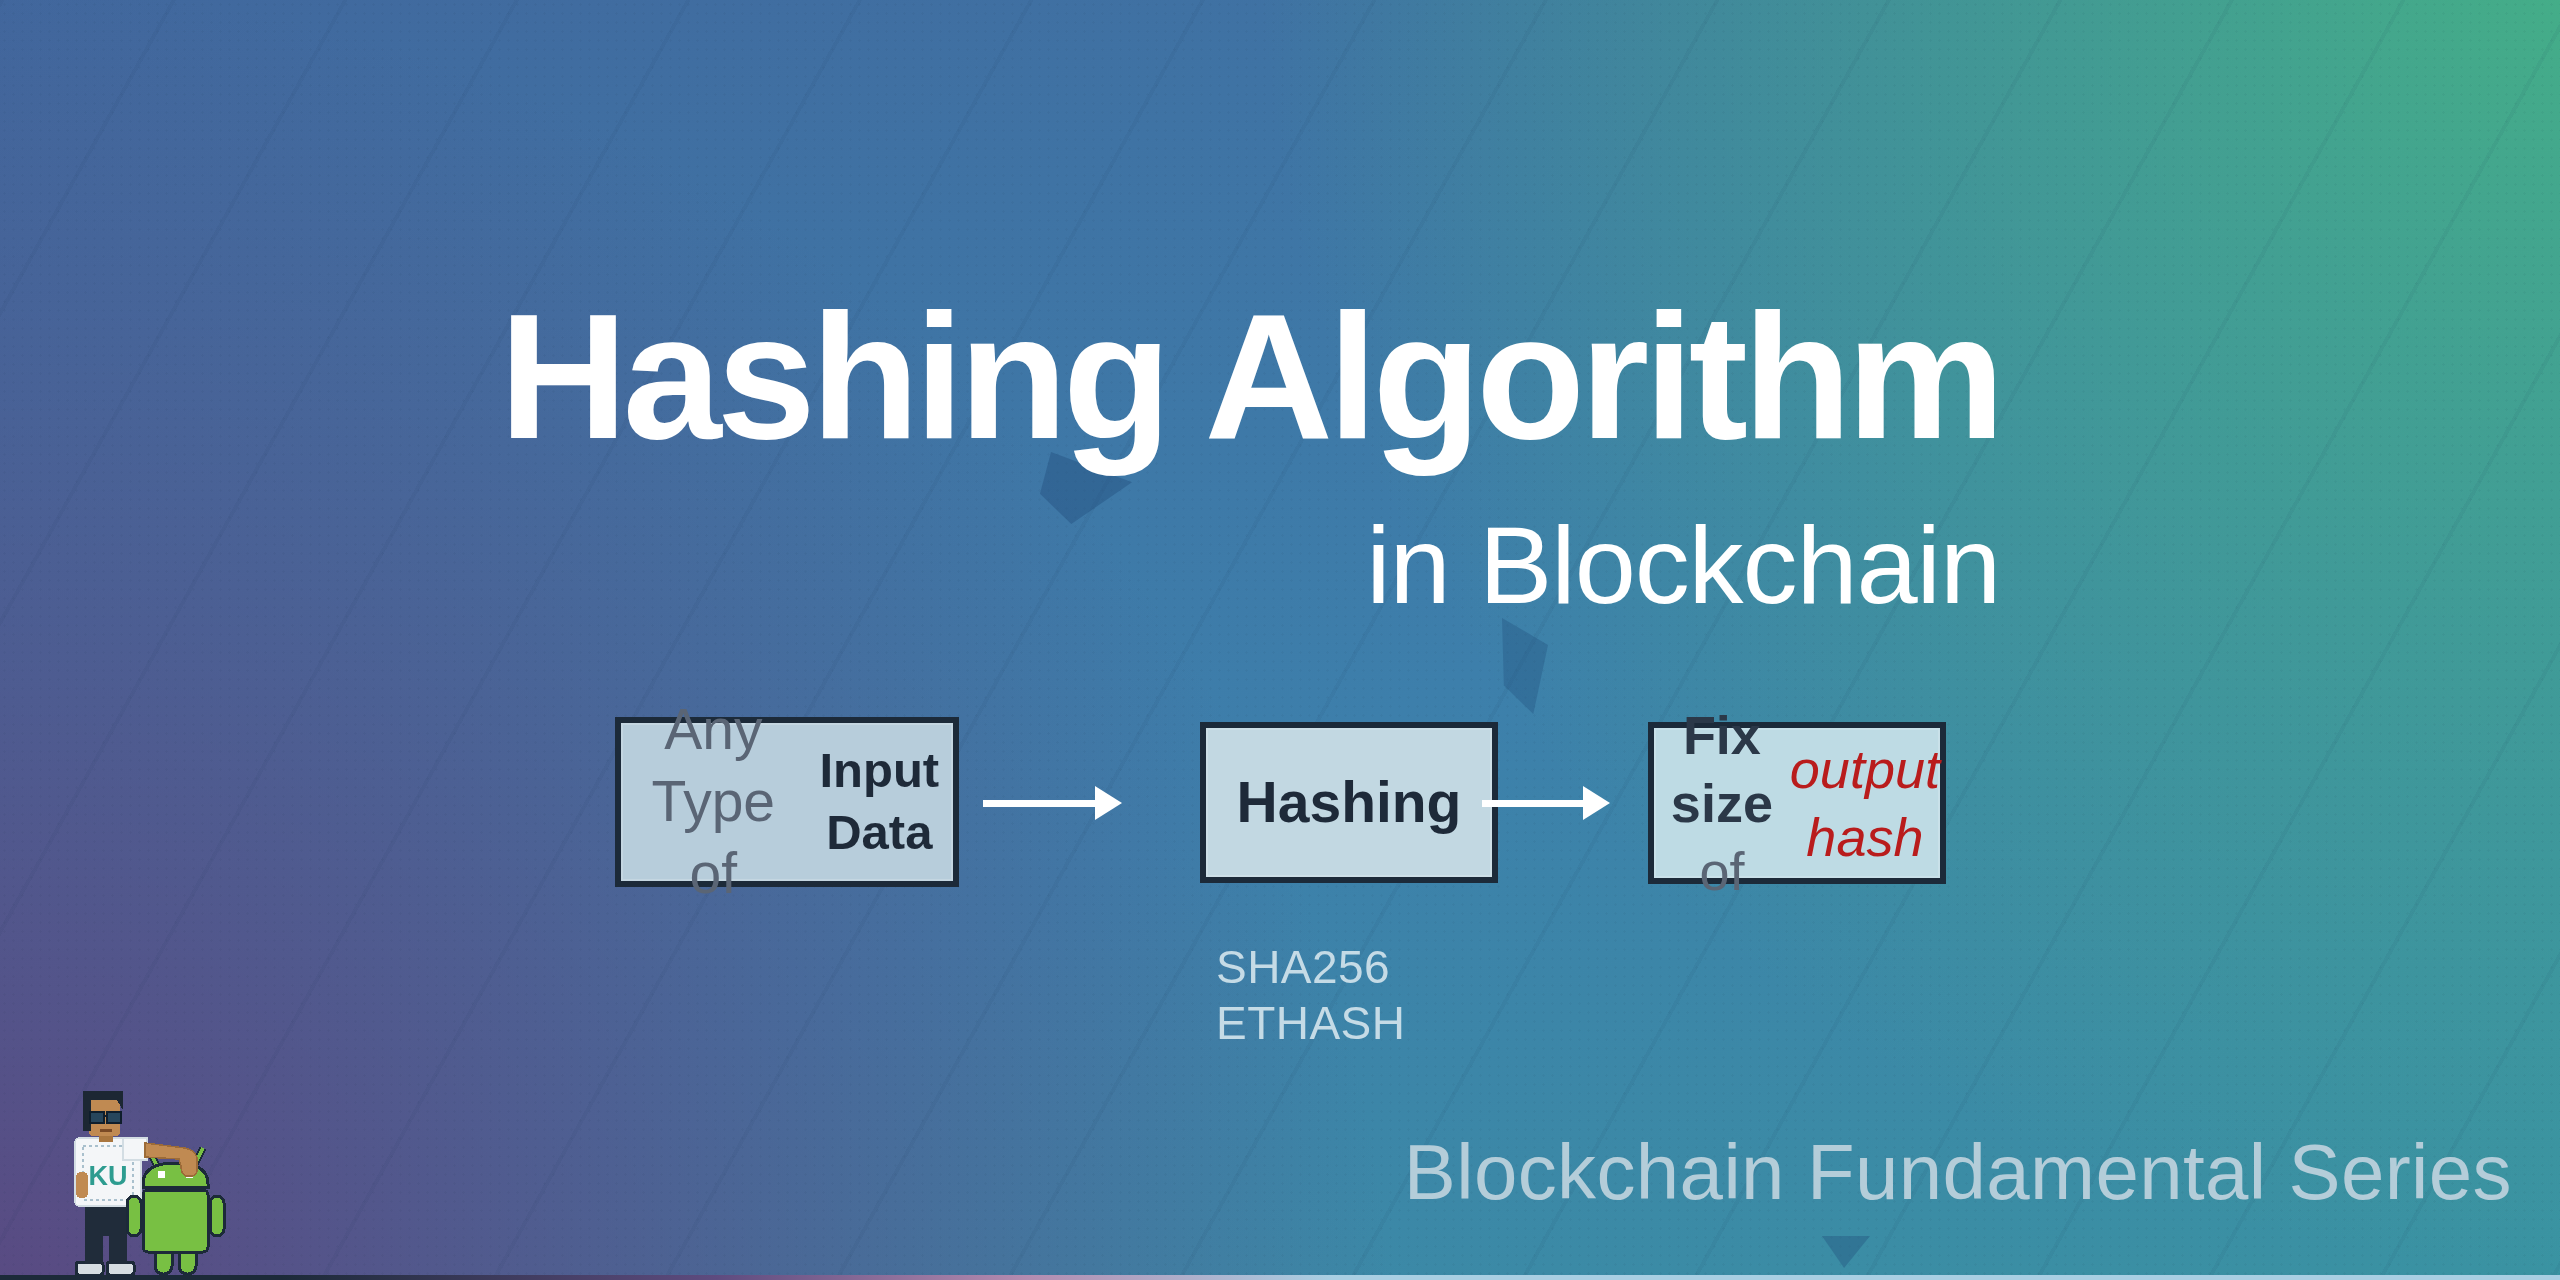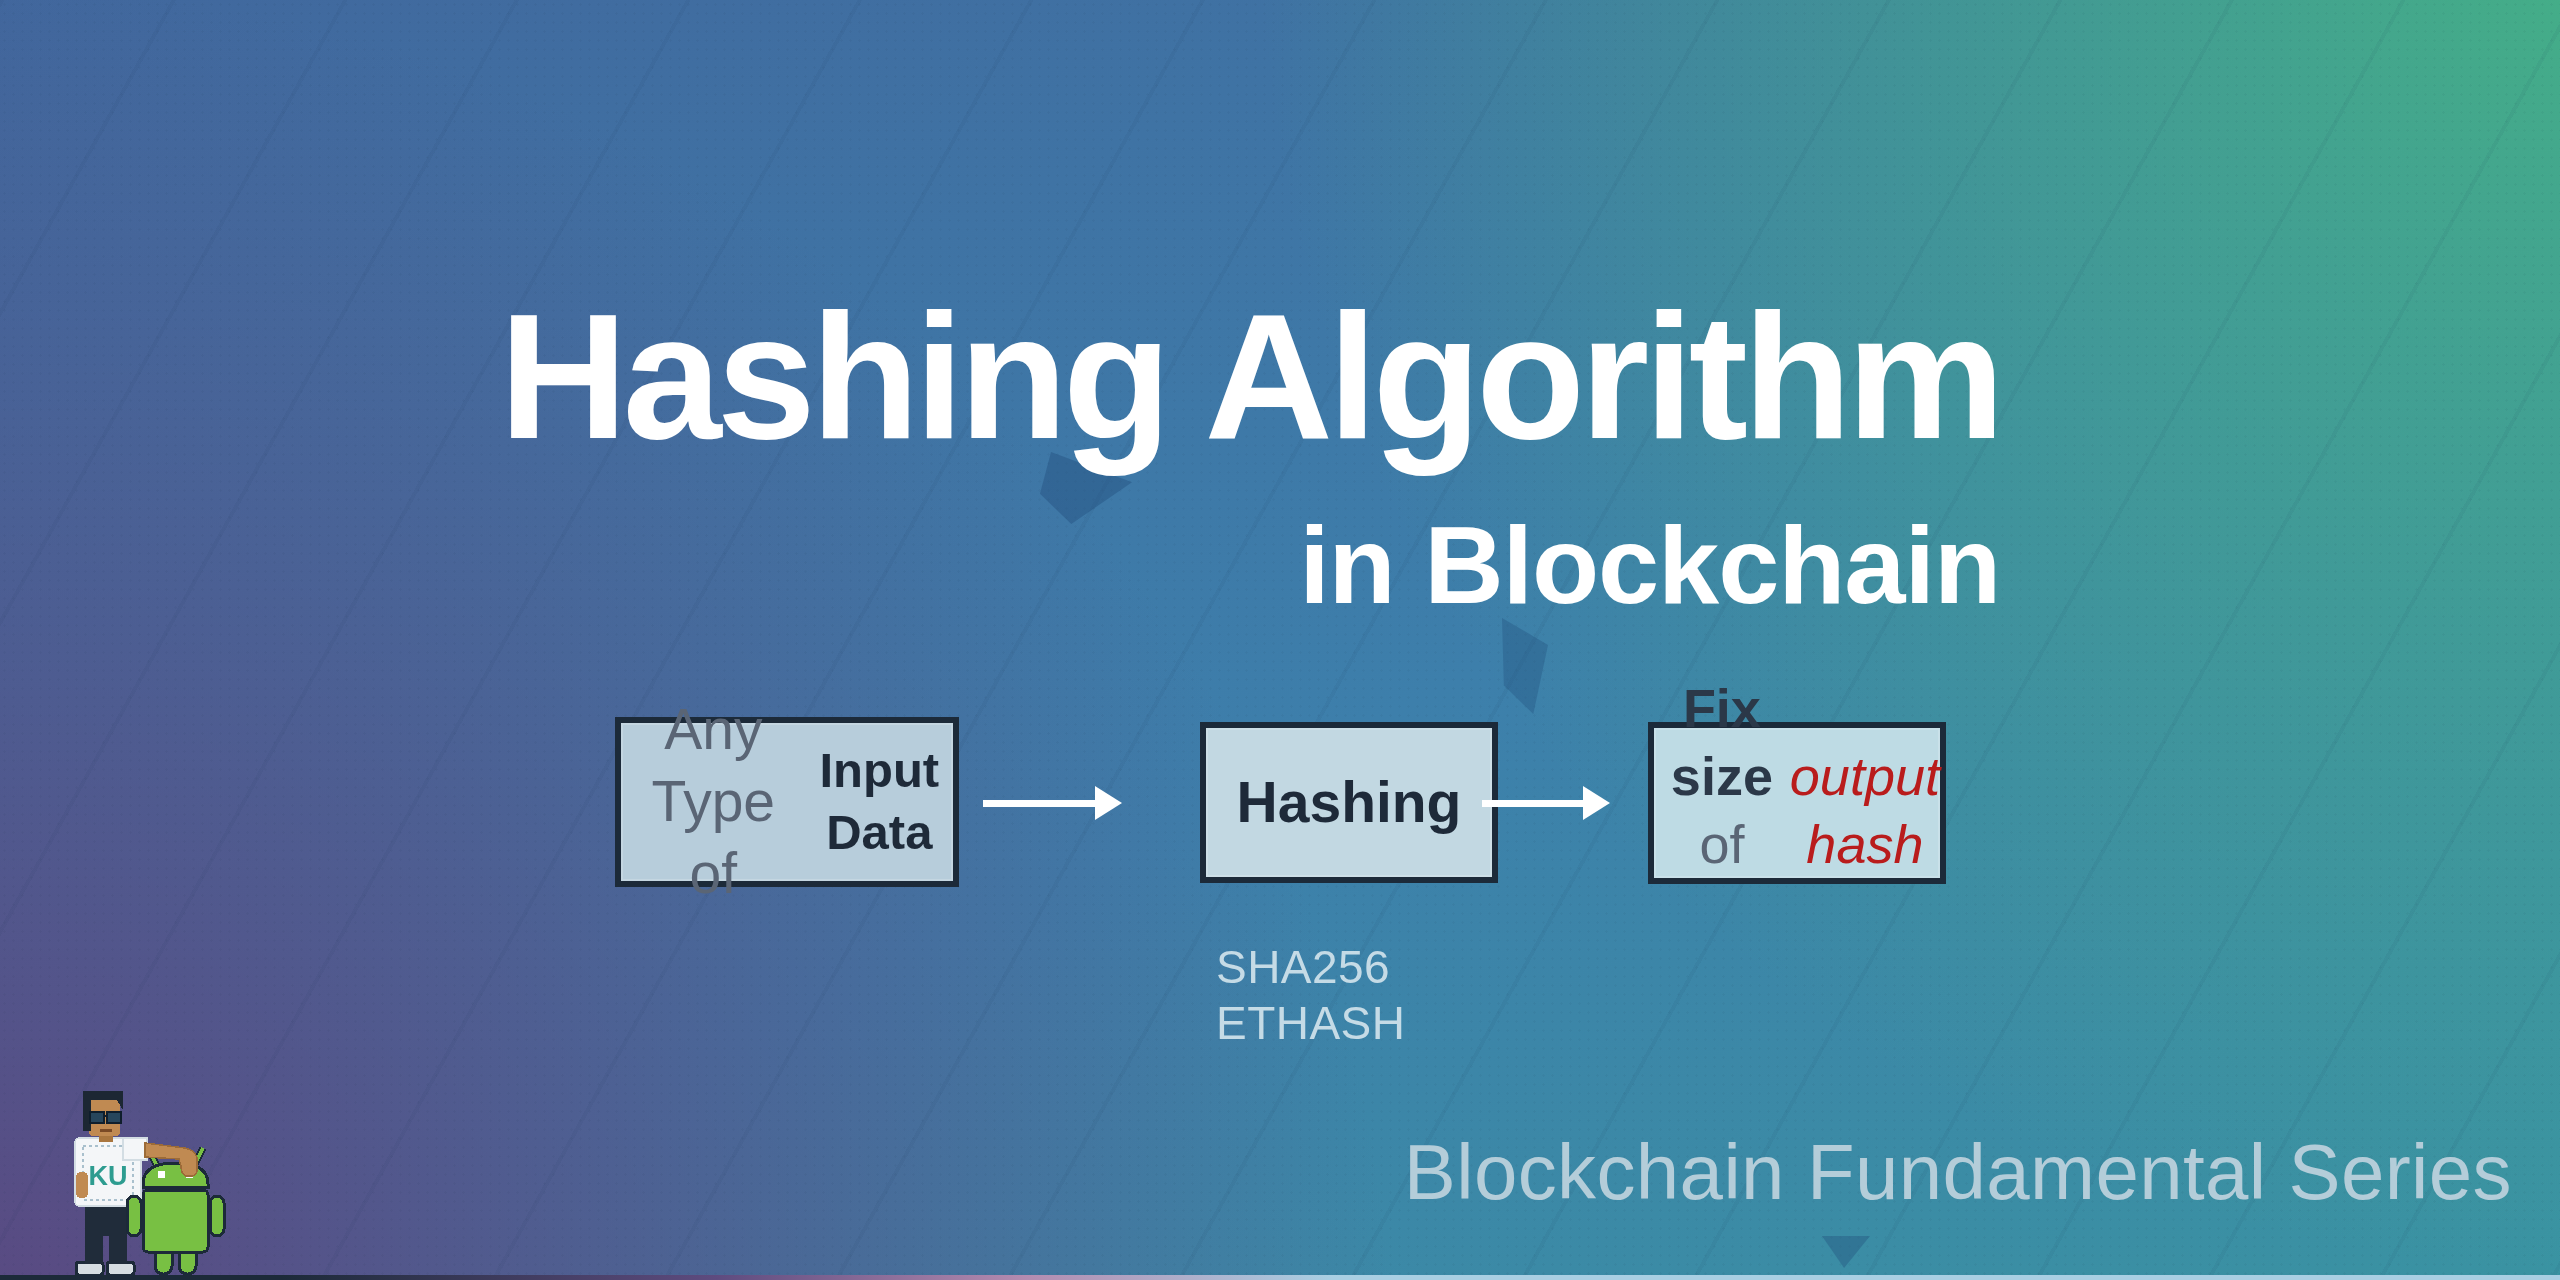--- a/index.html
+++ b/index.html
@@ -23,32 +23,32 @@
     background-image:radial-gradient(rgba(12,34,58,0.10) 1.1px, rgba(0,0,0,0) 1.3px);
     background-size:9px 9px;
   }
   .accent{position:absolute;background:#1f4a78;}
   .accent-1{left:1040px;top:452px;width:92px;height:72px;opacity:.38;clip-path:polygon(12% 0,100% 42%,34% 100%,0 58%);}
   .accent-2{left:1502px;top:618px;width:46px;height:96px;opacity:.30;clip-path:polygon(0 0,100% 28%,68% 100%,4% 70%);}
   .accent-3{left:1822px;top:1236px;width:48px;height:32px;opacity:.35;clip-path:polygon(0 0,100% 0,46% 100%);}
 
   .hero{position:absolute;top:288px;right:560px;text-align:right;color:#ffffff;}
   .hero-title{font-size:178px;line-height:1;font-weight:700;letter-spacing:-0.028em;white-space:nowrap;}
-  .hero-subtitle{font-size:110px;line-height:1;font-weight:700;letter-spacing:-0.01em;margin-top:44px;white-space:nowrap;}
+  .hero-subtitle{font-size:110px;line-height:1;font-weight:400;letter-spacing:-0.01em;margin-top:44px;white-space:nowrap;}
 
   .box{
     position:absolute;box-sizing:border-box;
     border:6px solid #1c2a39;
     display:flex;align-items:center;justify-content:center;
     text-align:center;line-height:1.26;
     box-shadow:inset 0 0 0 2px rgba(255,255,255,0.18);
   }
   .box-1{left:615px;top:717px;width:344px;height:170px;background:#b7cddb;}
   .box-2{left:1200px;top:722px;width:298px;height:161px;background:#c2d8e2;}
-  .box-3{left:1648px;top:722px;width:298px;height:162px;background:#bedbe4;align-items:flex-end;}
+  .box-3{left:1648px;top:722px;width:298px;height:162px;background:#bedbe4;}
   .box .l1{font-size:57px;color:#5a6575;}
   .box .l2{font-size:49px;font-weight:700;color:#1e2a39;}
   .box-2 .l1,.box-2 .l2{font-size:57px;font-weight:700;color:#1e2a39;}
   .box-3 .l1,.box-3 .l2{font-size:54px;}
   .box-3 .strong{font-weight:700;color:#2b3848;}
   .box-3 .l2{font-weight:400;color:#b91c1c;font-style:italic;}
 
   .arrow{position:absolute;display:flex;align-items:center;height:34px;}
   .arrow-1{left:983px;top:786px;}
   .arrow-2{left:1482px;top:786px;}

